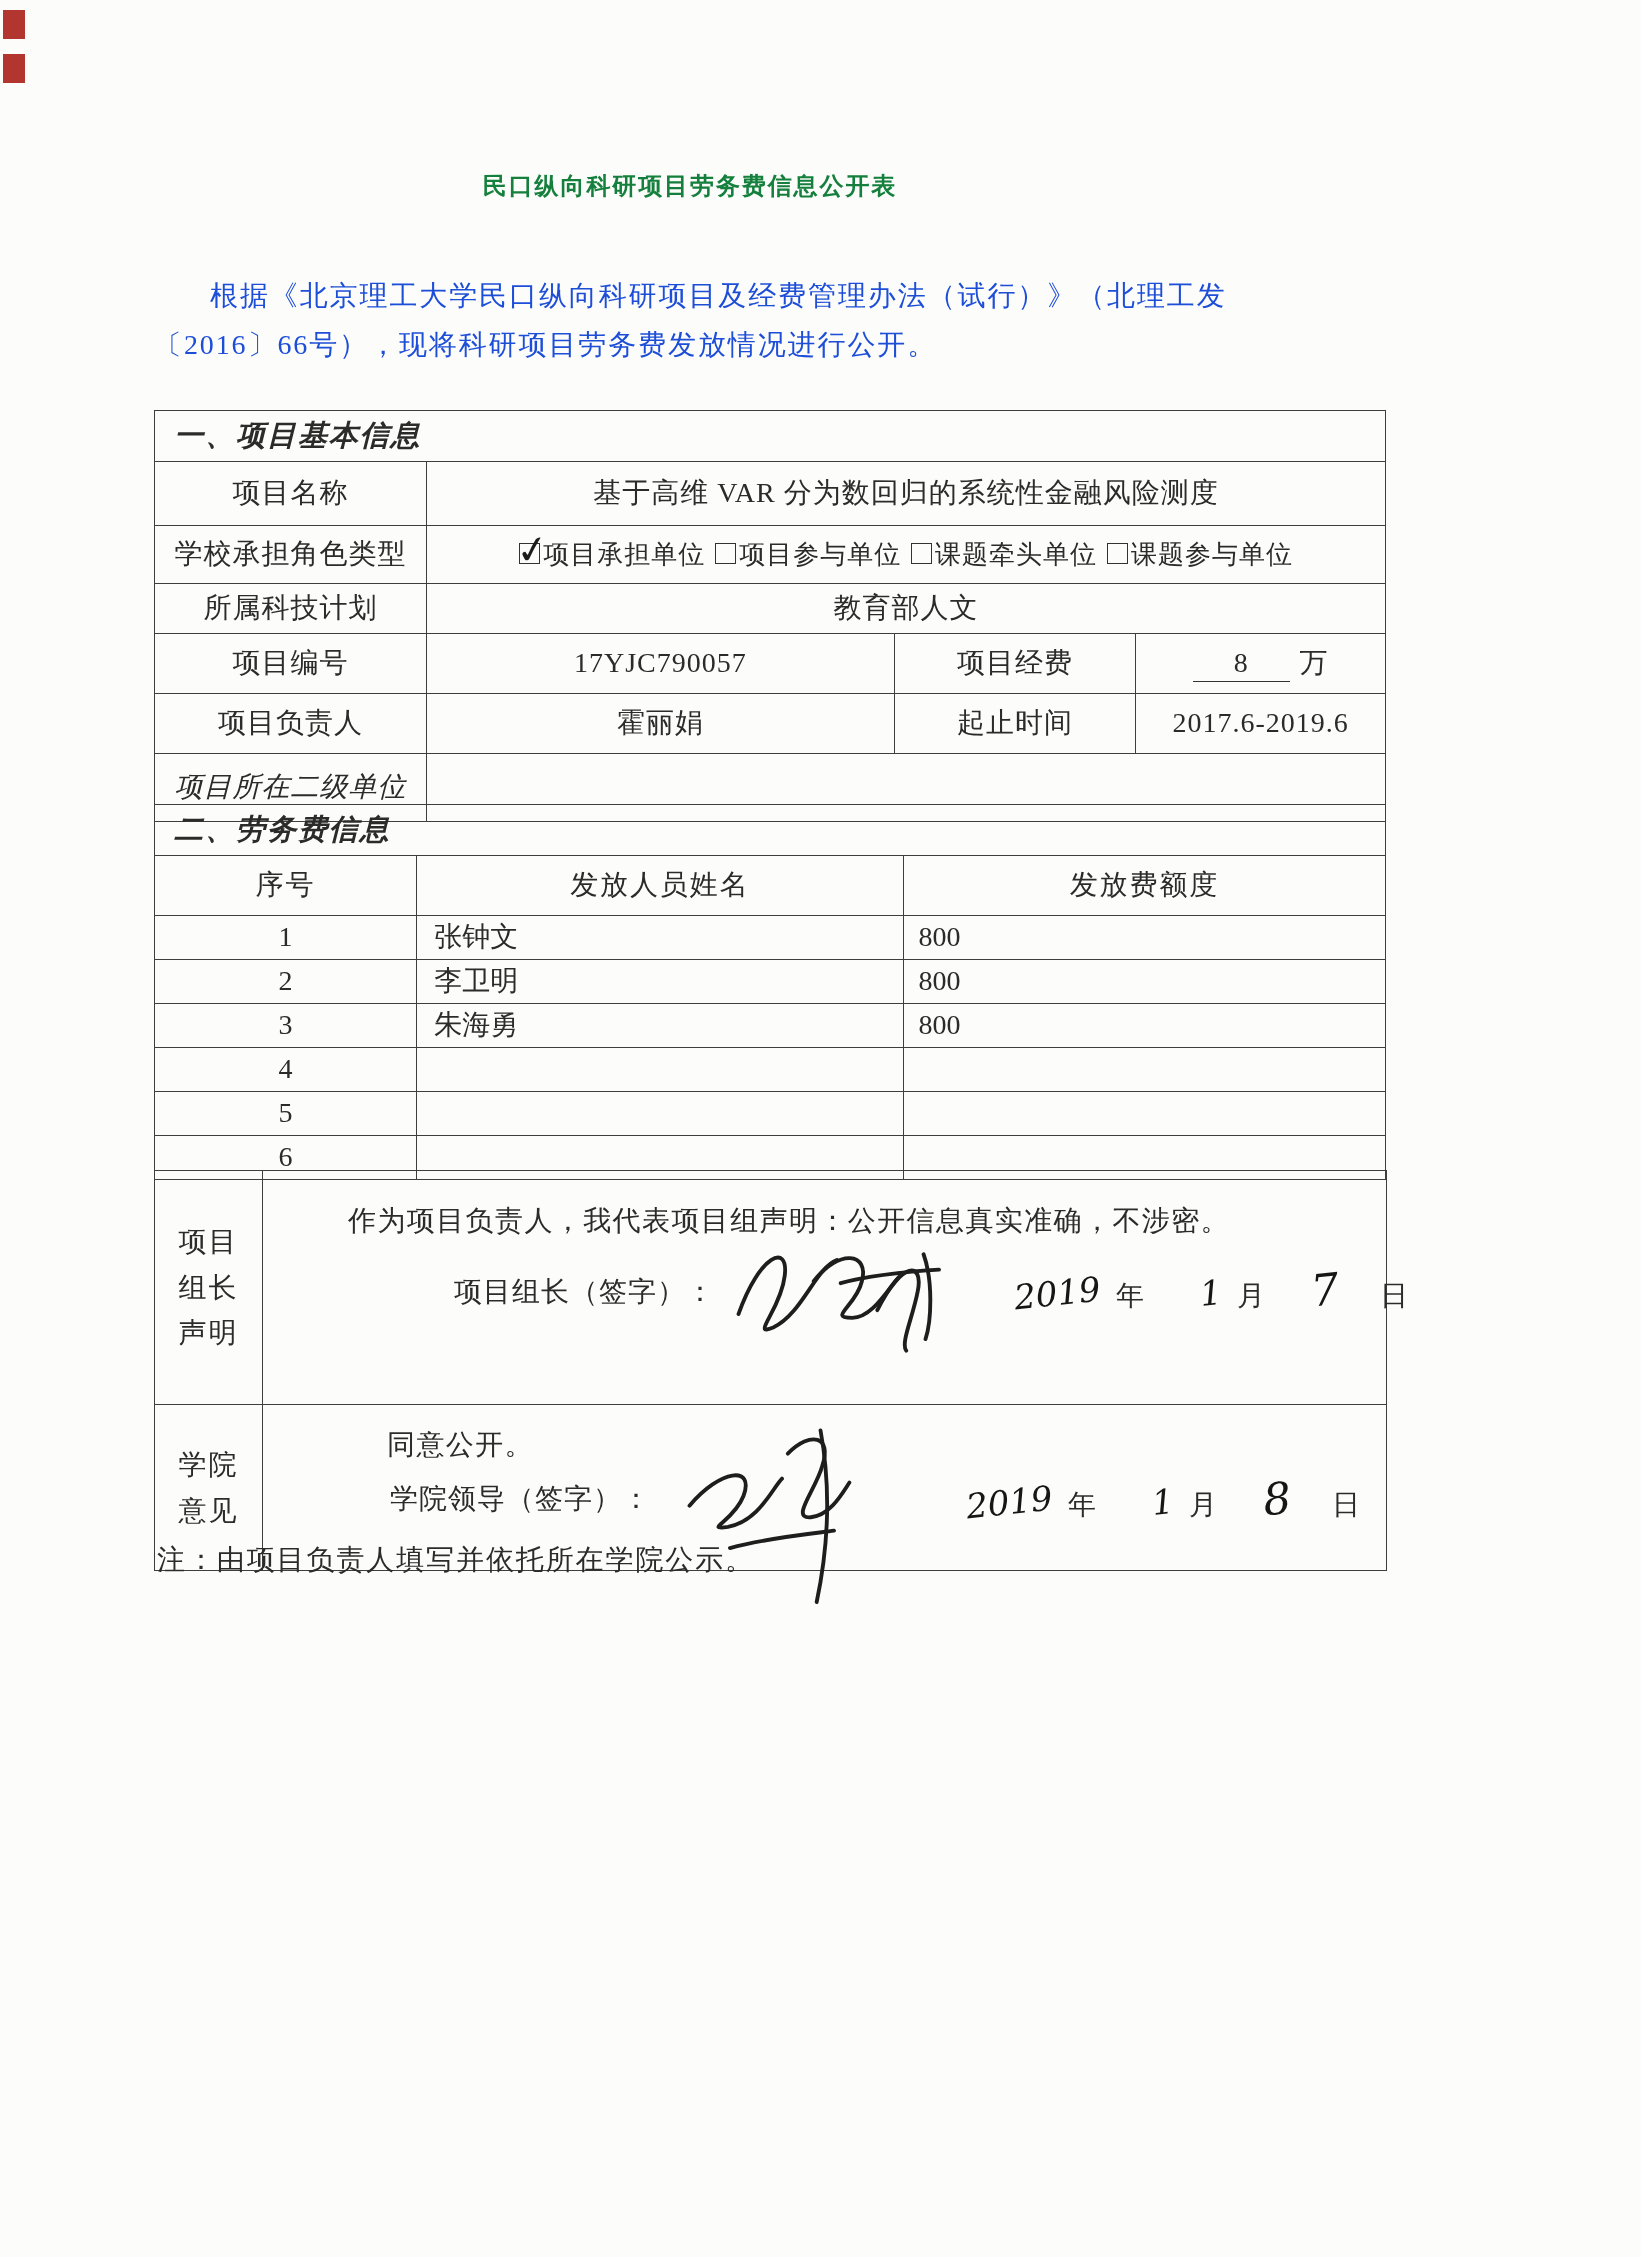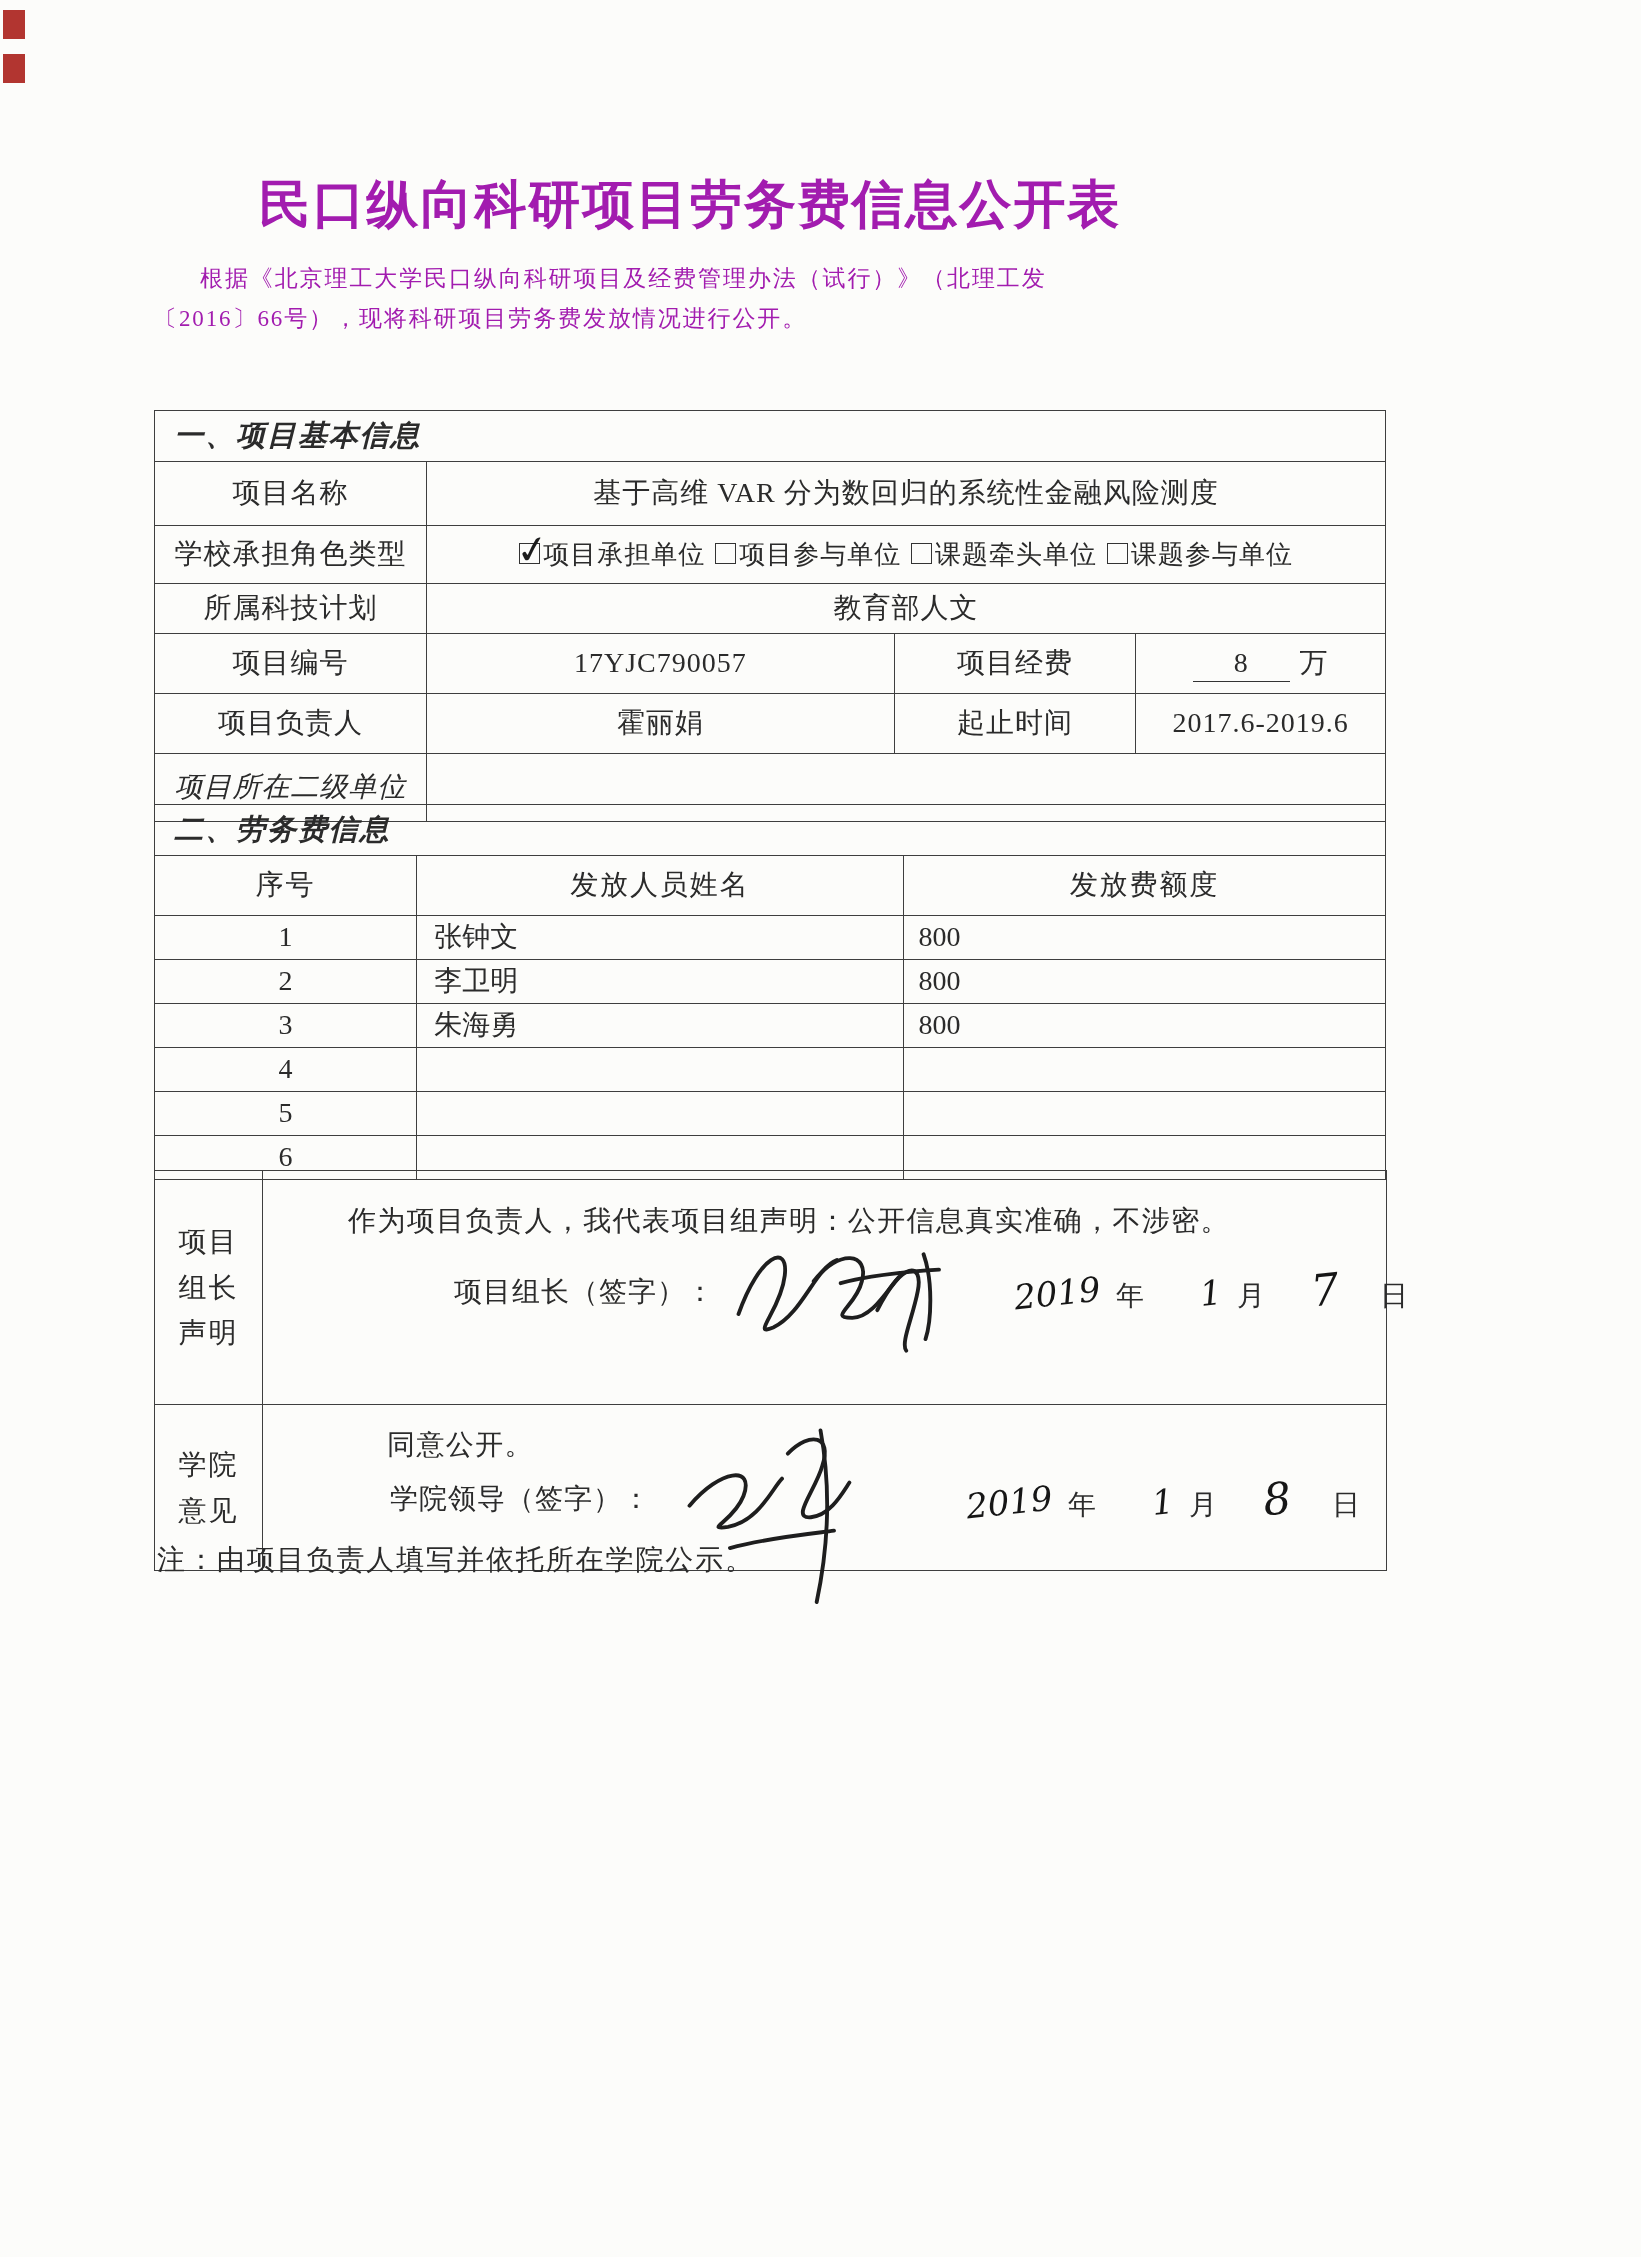--- a/index.html
+++ b/index.html
@@ -7,24 +7,24 @@
     position:relative; width:1641px; height:2257px; margin:0 auto;
     background:#fcfcfa; overflow:hidden;
     font-family:"Liberation Serif","DejaVu Serif",serif; color:#2b2b2b;
   }
   .red-mark { position:absolute; left:2.9px; width:22px; background:#b23530; }
   .red-mark.m1 { top:9.7px; height:29px; }
   .red-mark.m2 { top:54px; height:29px; }
 
   .title {
     position:absolute; top:170px; left:154px; width:1072px;
-    text-align:center; font-size:52px; font-weight:bold; letter-spacing:1.9px; color:#a21caf;
-  }
-  .intro { position:absolute; top:259px; left:154px; width:1081px;
-    font-size:23px; line-height:1.74; letter-spacing:1.9px; color:#a21caf; }
+    text-align:center; font-size:24px; font-weight:bold; letter-spacing:1.9px; color:#15803d;
+  }
+  .intro { position:absolute; top:272px; left:154px; width:1081px;
+    font-size:28px; line-height:1.74; letter-spacing:1.9px; color:#1d4ed8; }
   .intro .l1 { text-indent:2em; }
 
   table { border-collapse:collapse; table-layout:fixed; position:absolute; left:154px; background:transparent; }
   td { border:1.9px solid #3e3e3e; font-size:28px; color:#2b2b2b; padding:0; overflow:visible; }
   .t1 { top:410px; width:1232px; }
   .t2 { top:804px; width:1232px; }
   .t3 { top:1170px; width:1232px; }
   td.sec { font-weight:bold; font-size:29px; letter-spacing:1.9px; padding:4.8px 9.7px 4.8px 19.3px;font-style:italic; }
   td.lab { text-align:center; letter-spacing:1px; }
   td.center { text-align:center; }

